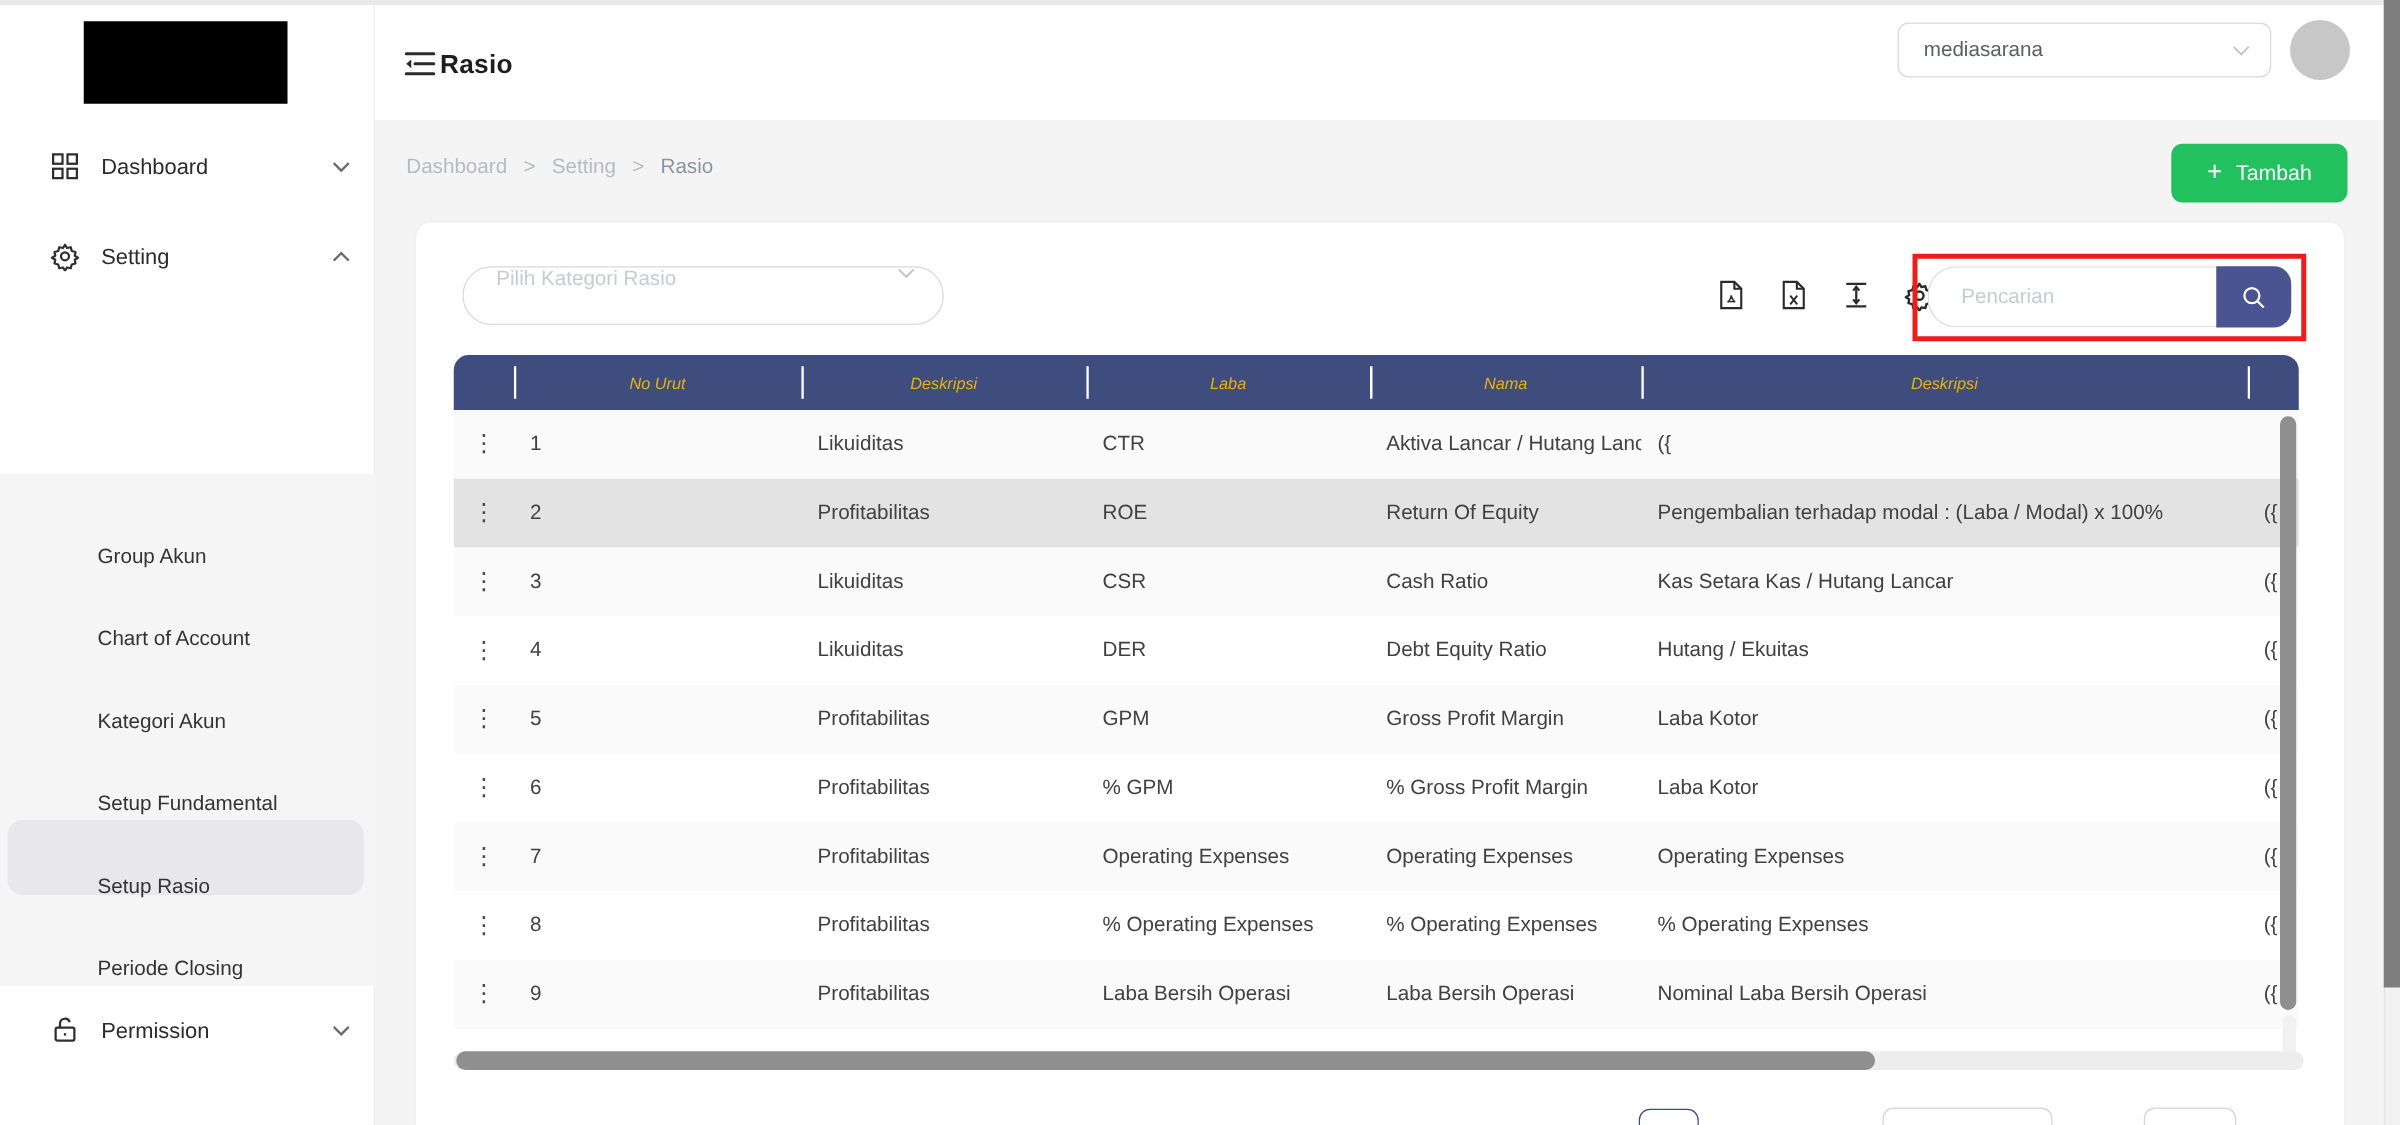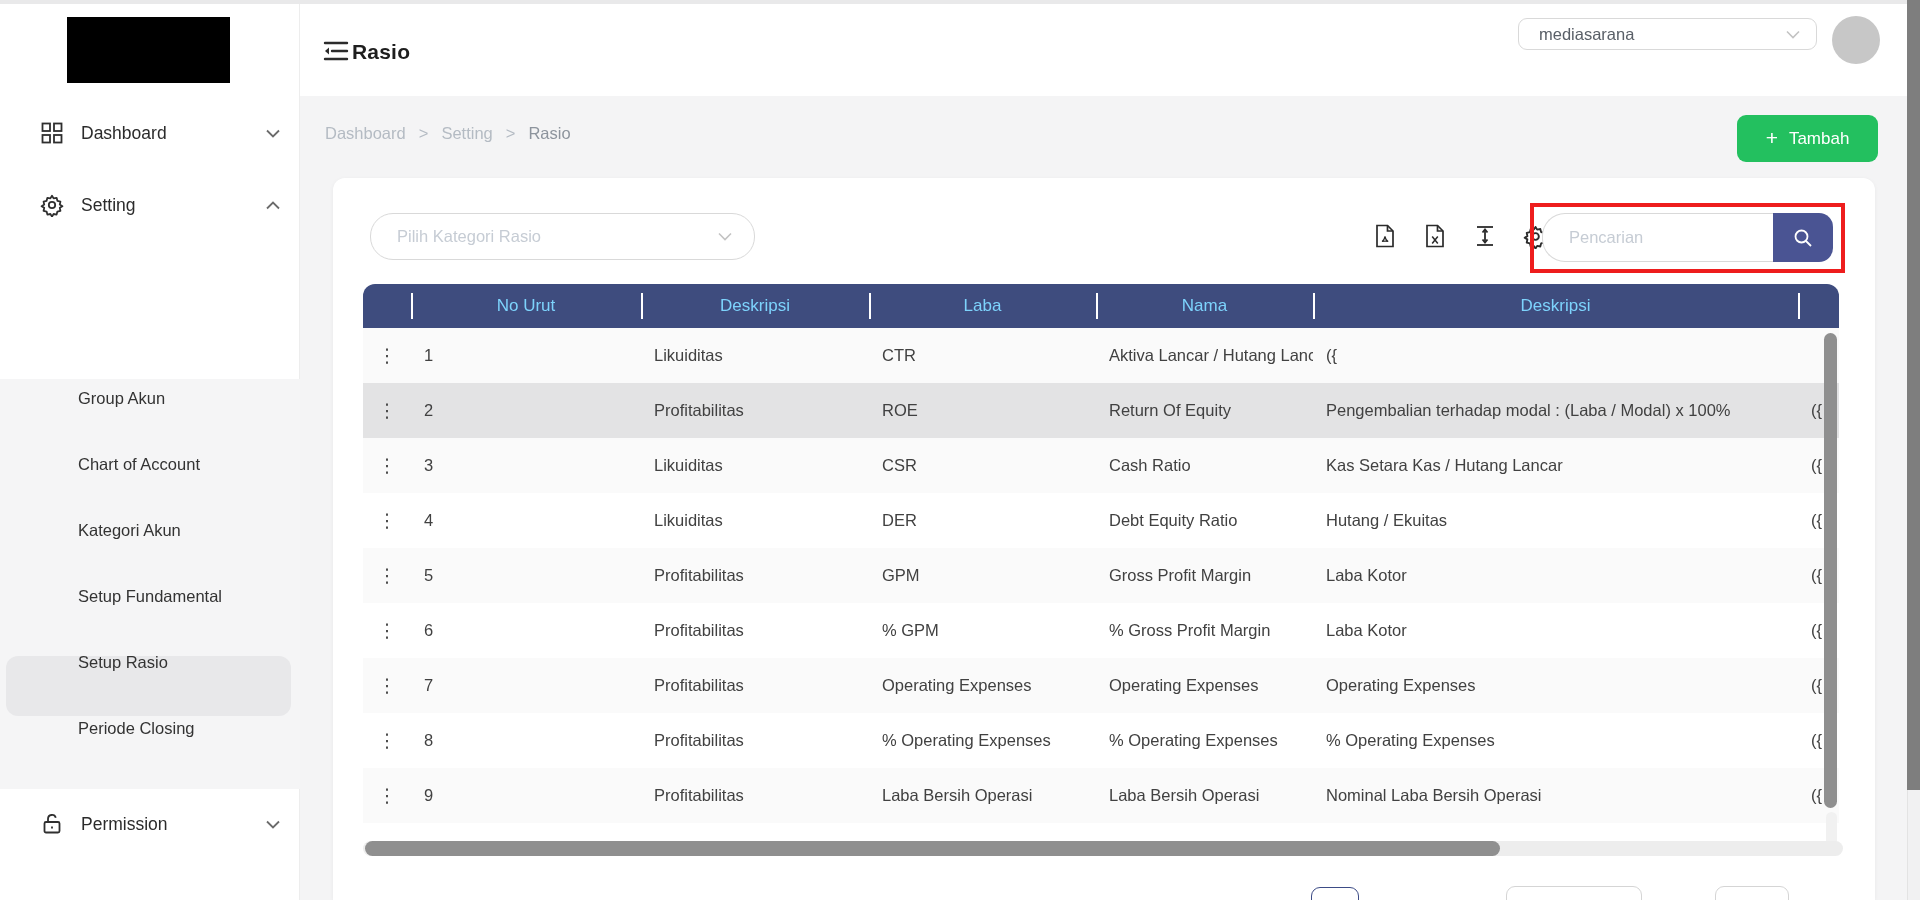--- a/index.html
+++ b/index.html
@@ -12,62 +12,62 @@
 
   
   .sidebar { position:absolute; left:0; top:4px; width:300px; height:896px; background:#ffffff; border-right:1px solid #ededed; z-index:30; }
   .logo { position:absolute; left:67px; top:13px; width:163px; height:66px; background:#000; }
   .nav { position:absolute; left:0; top:93px; width:300px; }
   .nav-item { height:72px; display:flex; align-items:center; padding:0 20px 0 40px; cursor:pointer; }
   .nav-item .nico { width:24px; height:24px; color:#2f2f2f; flex:0 0 24px; }
   .nav-item .nlabel { margin-left:17px; font-size:17.5px; color:#2b2b2b; flex:1; }
   .nav-item .chev { color:#6b6b6b; width:14px; height:9px; }
   .submenu { position:absolute; left:0; top:375px; width:300px; height:410px; background:#f5f5f6; padding-top:10px; }
-  .sub-item { position:relative; height:66px; display:flex; align-items:flex-start; padding-left:78px; font-size:16.5px; color:#333; cursor:pointer; }
+  .sub-item { position:relative; height:66px; display:flex; align-items:flex-end; padding-left:78px; font-size:16.5px; color:#333; cursor:pointer; }
   .sub-item.active::before { content:""; position:absolute; left:6px; right:9px; top:3px; bottom:3px; background:#e8e8ea; border-radius:12px; z-index:0; }
   .sub-item span { position:relative; z-index:1; }
   .nav-perm { position:absolute; left:0; top:784px; width:300px; }
 
   
   .topbar { position:absolute; left:300px; top:4px; width:1620px; height:92px; background:#fff; z-index:20; }
   .fold-btn { position:absolute; left:22px; top:33px; width:28px; height:28px; color:#2b2b2b; cursor:pointer; }
   .page-title { position:absolute; left:52px; top:36px; font-size:21px; font-weight:bold; color:#1e1e1e; letter-spacing:0.2px; }
-  .tenant-select { position:absolute; left:1218px; top:14px; width:299px; height:32px; border:1px solid #d9d9d9; border-radius:9px; background:#fff; display:flex; align-items:center; padding:0 16px 0 20px; cursor:pointer; }
+  .tenant-select { position:absolute; left:1218px; top:14px; width:299px; height:44px; border:1px solid #d9d9d9; border-radius:9px; background:#fff; display:flex; align-items:center; padding:0 16px 0 20px; cursor:pointer; }
   .tenant-select .tlabel { flex:1; font-size:16.5px; color:#5a6068; }
   .tenant-select .chev { width:14px; height:9px; color:#c3c3c3; }
   .avatar { position:absolute; left:1532px; top:12px; width:48px; height:48px; border-radius:50%; background:#c7c7c7; cursor:pointer; }
 
   
   .crumb-row { position:absolute; left:300px; top:96px; width:1620px; height:82px; }
   .breadcrumb { position:absolute; left:25px; top:28px; font-size:16.5px; color:#b4bbc3; display:flex; gap:13px; }
   .breadcrumb .crumb-cur { color:#8d949d; }
   .breadcrumb .sep { color:#b4bbc3; }
   .add-btn { position:absolute; left:1437px; top:19px; width:141px; height:47px; background:#23c05f; color:#fff; border:none; border-radius:9px; font-size:17px; font-family:inherit; display:flex; align-items:center; justify-content:center; gap:11px; cursor:pointer; }
   .add-btn .plus { font-size:21px; font-weight:normal; margin-top:-2px; }
 
   
   .card { position:absolute; left:333px; top:178px; width:1542px; height:722px; background:#fff; border-radius:12px 12px 0 0; box-shadow:0 1px 4px rgba(0,0,0,0.05); }
 
-  .cat-select { position:absolute; left:370px; top:213px; width:385px; height:47px; border:1px solid #d9d9d9; border-radius:23px; background:#fff; display:flex; align-items:center; padding:0 22px 0 26px; cursor:pointer; z-index:5;}
+  .cat-select { position:absolute; left:370px; top:213px; width:385px; height:47px; border:1px solid #d9d9d9; border-radius:23px; background:#fff; display:flex; padding:0 22px 0 26px; cursor:pointer; z-index:5;}
   .cat-select .plabel { flex:1; font-size:16.5px; color:#c6ccd4; }
   .cat-select .chev { width:14px; height:9px; color:#c3c3c3; }
 
   .tool-icons { position:absolute; left:1372px; top:222px; display:flex; gap:24px; align-items:center; z-index:5; }
   .tool-icons .ticon { width:26px; height:28px; color:#2b2b2b; cursor:pointer; display:flex; align-items:center; justify-content:center; }
 
   .search-highlight { position:absolute; left:1530px; top:203px; width:315px; height:70px; border:4px solid #ee1d1d; background:transparent; z-index:6; }
   .search-group { position:absolute; left:8px; top:6px; display:flex; height:49px; }
   .search-input { width:231px; height:49px; border:1px solid #d9d9d9; border-right:none; border-radius:23px 0 0 23px; padding:0 14px 0 26px; font-size:16.5px; font-family:inherit; color:#a21caf; outline:none; }
   .search-input::placeholder { color:#c6ccd4; }
   .search-btn { width:60px; height:49px; background:#4a5493; border:none; border-radius:0 14px 14px 0; cursor:pointer; display:flex; align-items:center; justify-content:center; }
 
   
   .table-wrap { position:absolute; left:363px; top:284px; width:1476px; }
   .thead { display:grid; grid-template-columns:48px 230px 228px 227px 217px 485px 41px; height:44px; background:#3e4c7e; border-radius:12px 12px 0 0; }
-  .th { position:relative; display:flex; align-items:center; justify-content:center; color:#7dd3fc; font-size:17px; overflow:hidden; white-space:nowrap; }
+  .th { position:relative; display:flex; align-items:center; justify-content:center; color:#eab308; font-size:13px; overflow:hidden; white-space:nowrap;font-style:italic; }
   .th + .th::before { content:""; position:absolute; left:0; top:9px; width:2px; height:26px; background:#fff; }
   .tbody .trow { display:grid; grid-template-columns:48px 230px 228px 227px 217px 485px 41px; height:55px; background:#fff; }
   .tbody .trow:nth-child(odd) { background:#fafafa; }
   .tbody .trow.hovered { background:#e3e3e4; }
   .td { display:flex; align-items:center; padding-left:13px; font-size:16.5px; color:#414141; overflow:hidden; white-space:nowrap; }
   .td-kebab { justify-content:center; padding-left:0; }
   .kebab { font-size:19px; color:#4a4a4a; cursor:pointer; line-height:1; padding:4px 6px; }
 
   
   .vscroll-thumb { position:absolute; left:1824px; top:333px; width:13px; height:475px; border-radius:7px; background:#8f8f8f; cursor:pointer; z-index:7; }

